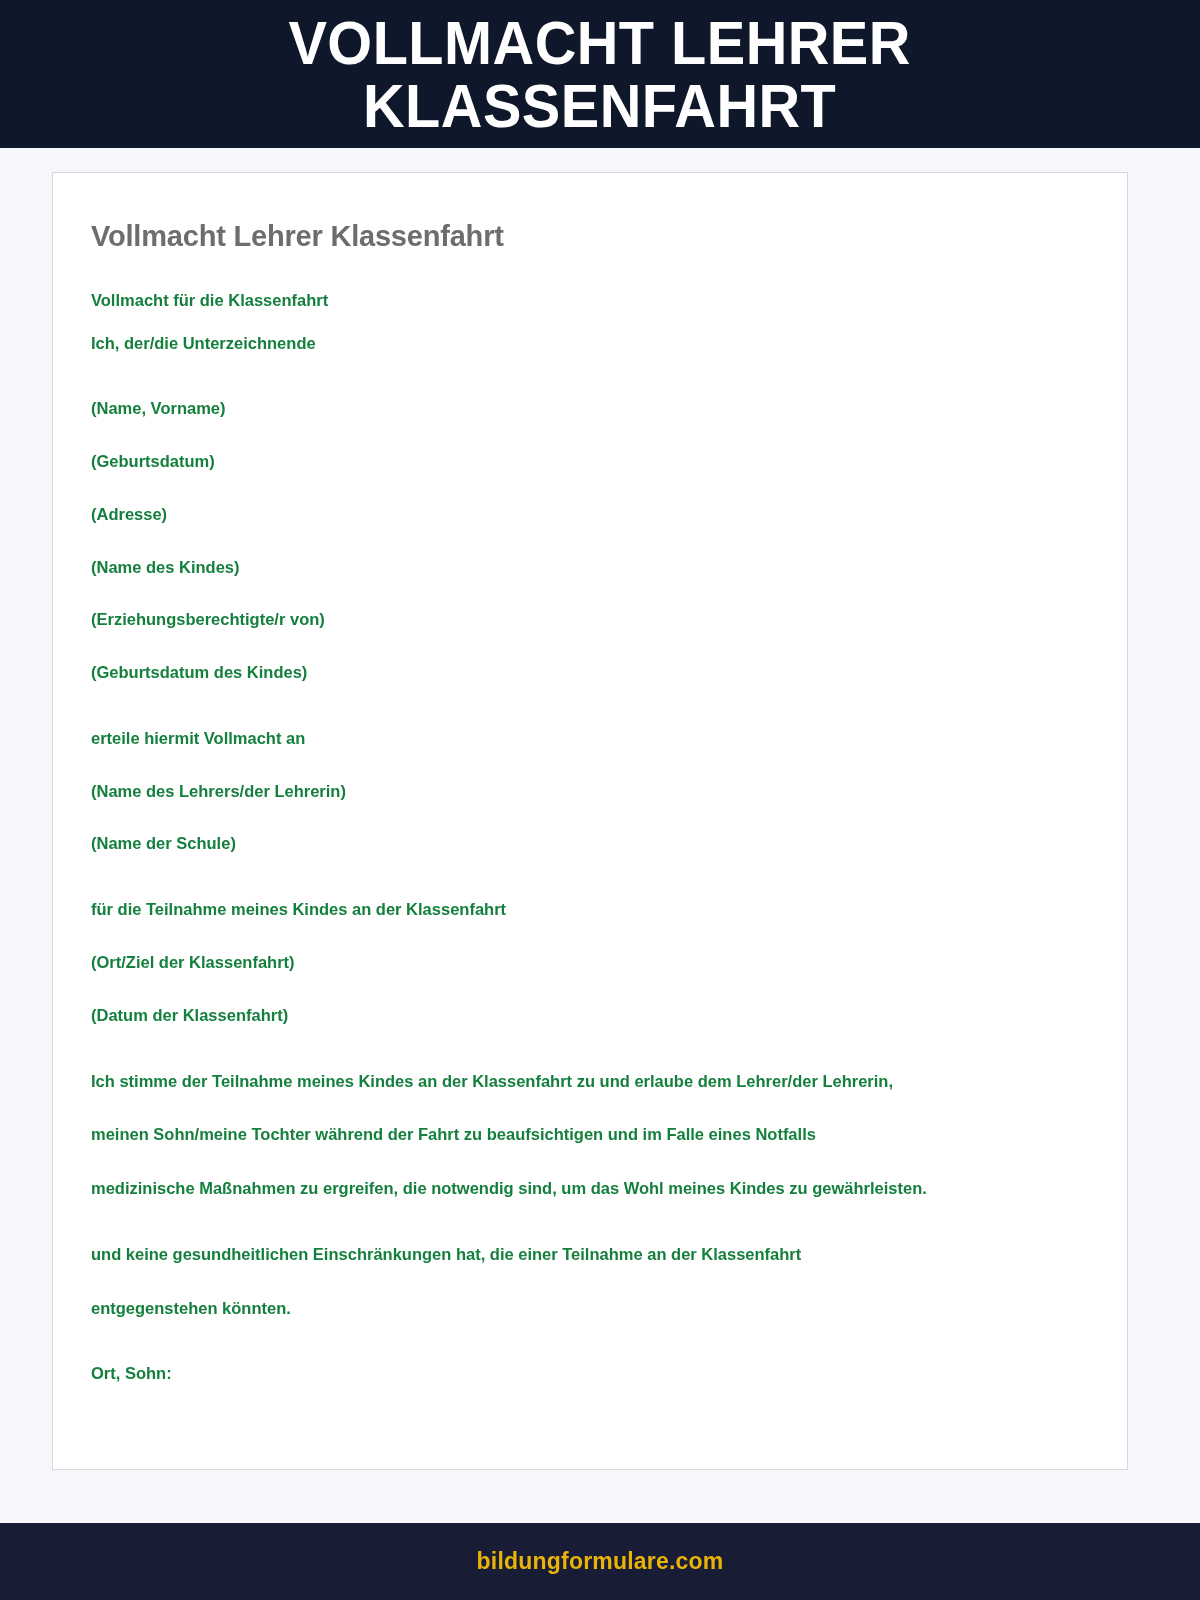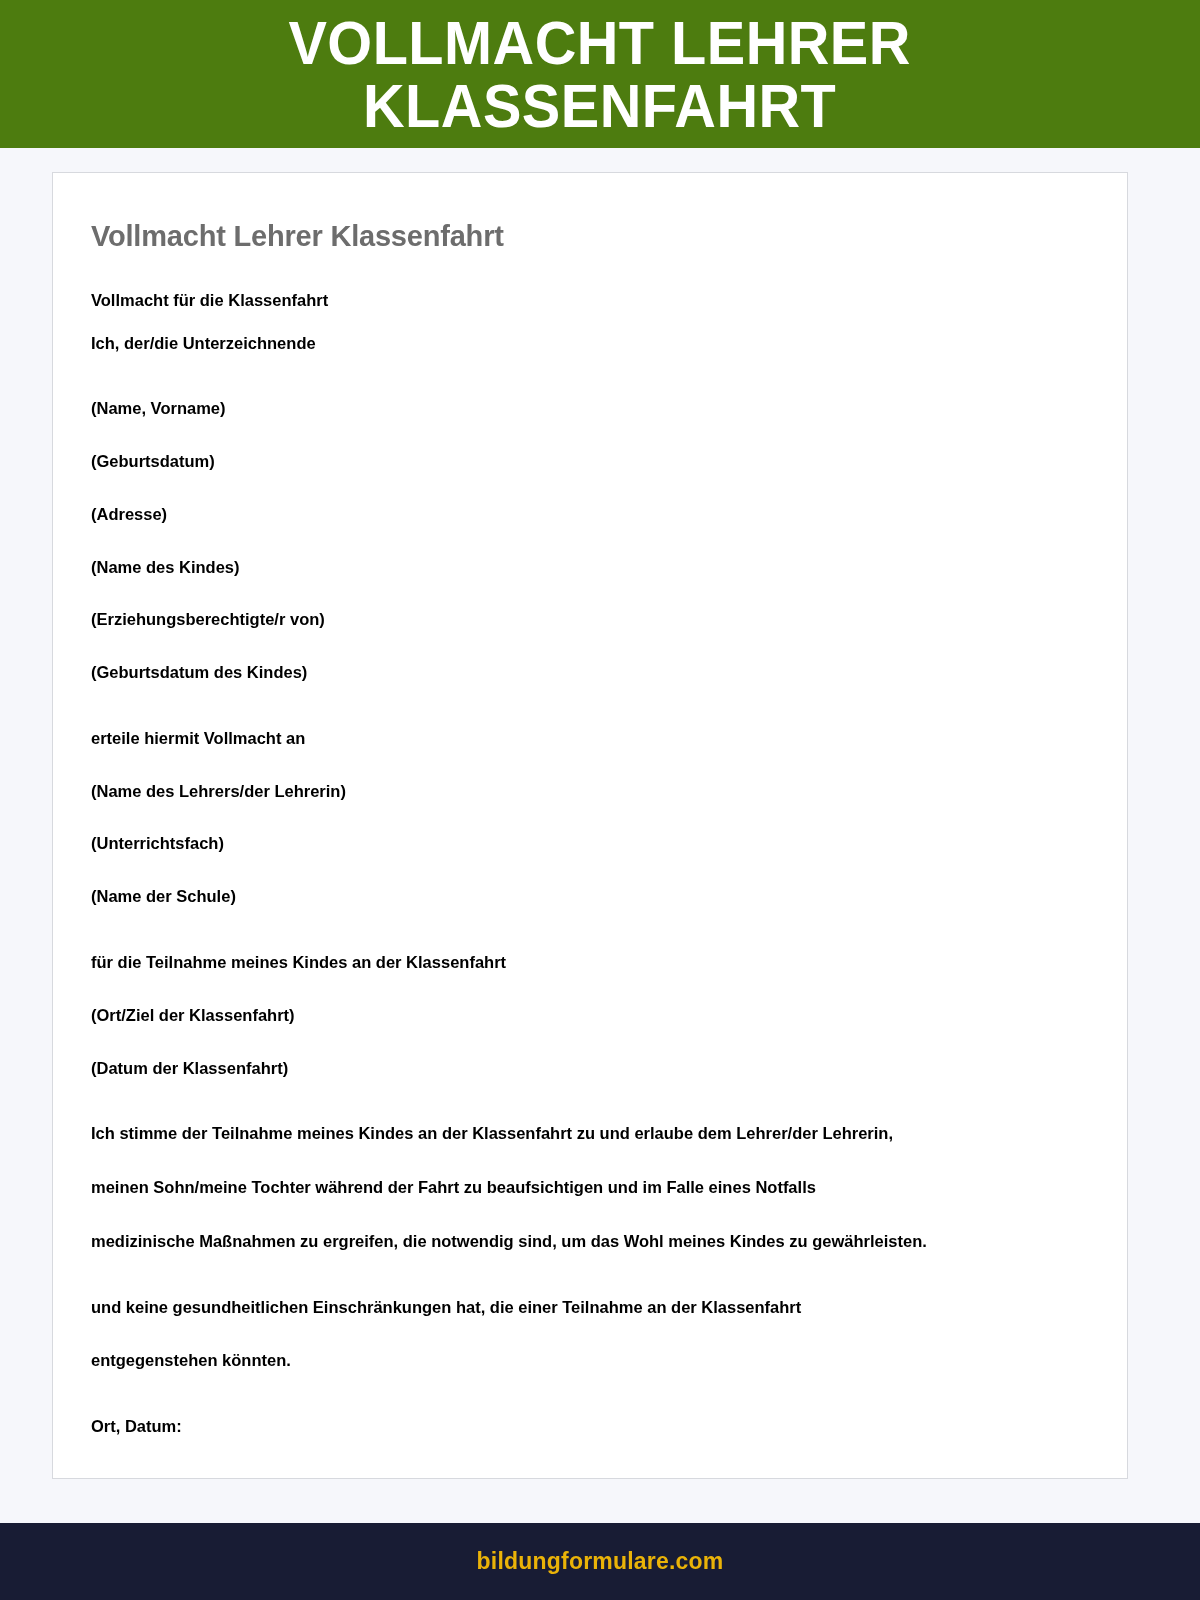--- a/index.html
+++ b/index.html
@@ -12,21 +12,21 @@
     width: 1200px;
     min-height: 1600px;
     background: #f6f7fb;
     font-family: "Liberation Sans", "DejaVu Sans", sans-serif;
     display: flex;
     flex-direction: column;
   }
 
   
   .banner {
-    background: #4d7c0f;
+    background: #0f172a;
     height: 148px;
     display: flex;
     align-items: center;
     justify-content: center;
     padding: 0 100px;
   }
   .banner-title {
     color: #ffffff;
     font-family: "Liberation Sans Narrow", "Liberation Sans", "DejaVu Sans Condensed", sans-serif;
     font-weight: 700;
@@ -57,21 +57,21 @@
   .doc-title {
     color: #6d6d6d;
     font-size: 29px;
     font-weight: 700;
     line-height: 1.2;
     margin: 0 0 36px 0;
     letter-spacing: -0.2px;
   }
 
   .doc-line {
-    color: #000000;
+    color: #15803d;
     font-size: 16.5px;
     font-weight: 700;
     line-height: 1.32;
     margin: 0 0 31px 0;
     max-width: 1000px;
   }
   .doc-line:last-child { margin-bottom: 0; }
 
   
   .tight { margin-bottom: 21px; }
@@ -112,34 +112,33 @@
 
     <p class="doc-line">(Name, Vorname)</p>
     <p class="doc-line">(Geburtsdatum)</p>
     <p class="doc-line">(Adresse)</p>
     <p class="doc-line">(Name des Kindes)</p>
     <p class="doc-line">(Erziehungsberechtigte/r von)</p>
     <p class="doc-line group-gap">(Geburtsdatum des Kindes)</p>
 
     <p class="doc-line">erteile hiermit Vollmacht an</p>
     <p class="doc-line">(Name des Lehrers/der Lehrerin)</p>
-    <p class="doc-line">(Unterrichtsfach)</p>
     <p class="doc-line group-gap">(Name der Schule)</p>
 
     <p class="doc-line">für die Teilnahme meines Kindes an der Klassenfahrt</p>
     <p class="doc-line">(Ort/Ziel der Klassenfahrt)</p>
     <p class="doc-line group-gap">(Datum der Klassenfahrt)</p>
 
     <p class="doc-line para-gap">Ich stimme der Teilnahme meines Kindes an der Klassenfahrt zu und erlaube dem Lehrer/der Lehrerin,</p>
     <p class="doc-line para-gap">meinen Sohn/meine Tochter während der Fahrt zu beaufsichtigen und im Falle eines Notfalls</p>
     <p class="doc-line group-gap">medizinische Maßnahmen zu ergreifen, die notwendig sind, um das Wohl meines Kindes zu gewährleisten.</p>
 
     <p class="doc-line para-gap">und keine gesundheitlichen Einschränkungen hat, die einer Teilnahme an der Klassenfahrt</p>
     <p class="doc-line group-gap">entgegenstehen könnten.</p>
 
-    <p class="doc-line">Ort, Datum:</p>
+    <p class="doc-line">Ort, Sohn:</p>
 
   </article>
 </main>
 
 <footer class="footer">
   <span class="footer-text">bildungformulare.com</span>
 </footer>
 
 </body></html>

